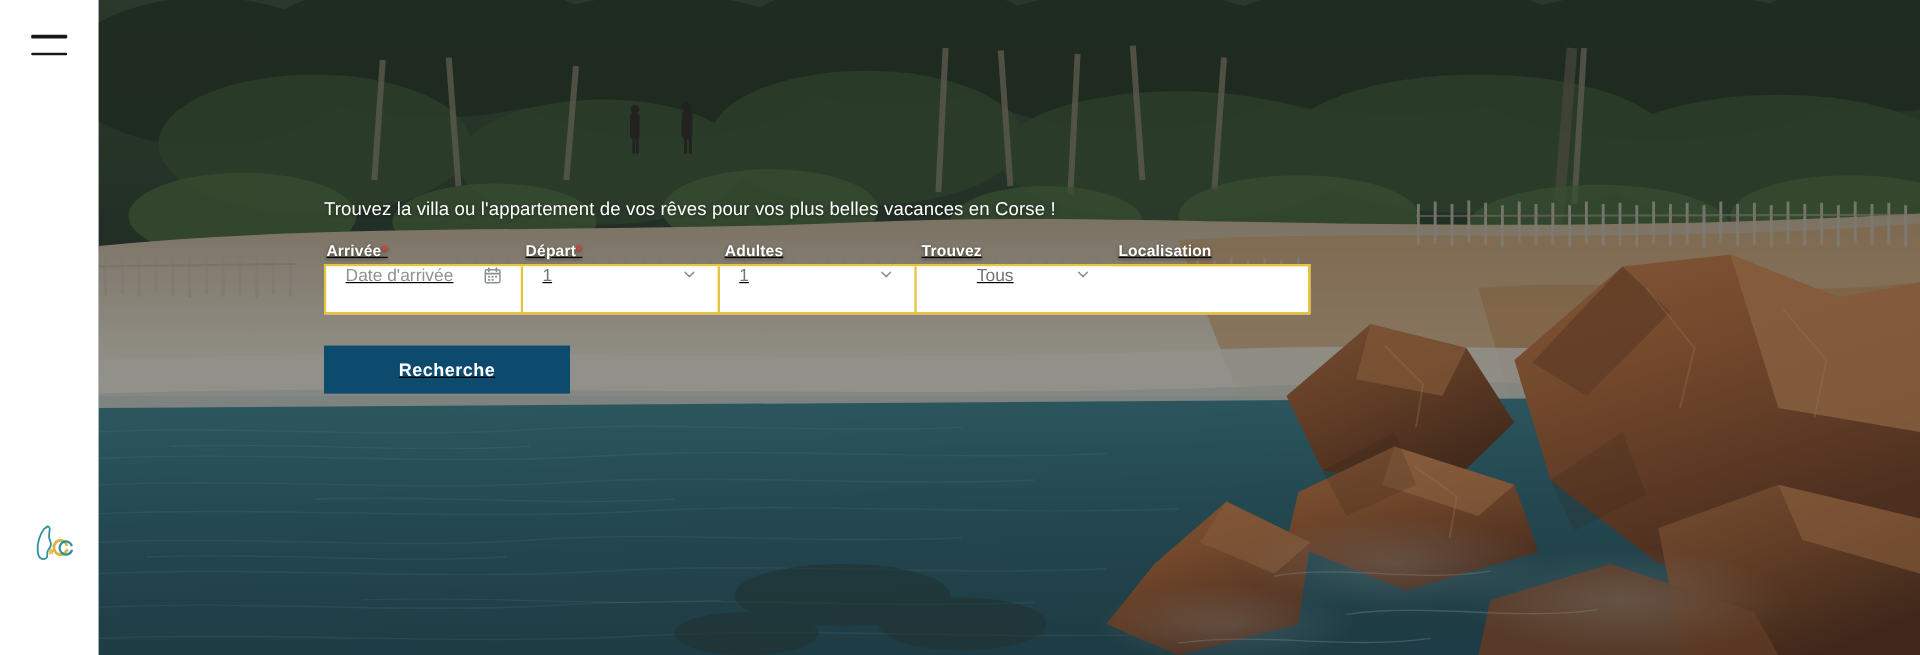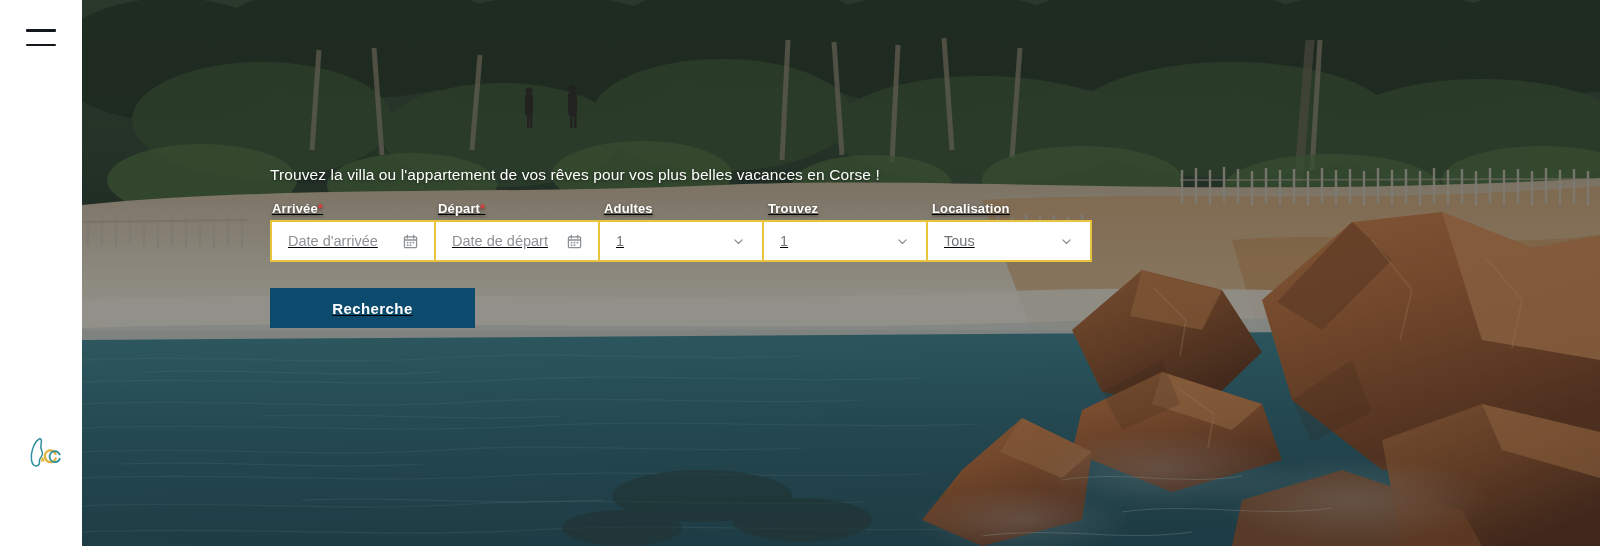--- a/index.html
+++ b/index.html
@@ -130,26 +130,26 @@
     display: flex;
     height: 42px;
     background: #ffffff;
     border: 2px solid #e8c33c;
   }
 
   .field {
     position: relative;
     height: 38px;
     display: flex;
-    align-items: center;
+    align-items: flex-start;
     background: #ffffff;
     border-right: 2px solid #e8c33c;
     cursor: pointer;
   }
-  .field:last-child { border-right: none; }
+  .field:last-child { border-right: none; padding-left: 34px; }
 
   .field-text {
     font-size: 14.5px;
     color: #8e9296;
     padding-left: 16px;
     white-space: nowrap;
     overflow: hidden;
     text-overflow: ellipsis;
     flex: 1;
   }
@@ -510,35 +510,20 @@
                 <path d="M4.6 1.5 V4.2 M11.4 1.5 V4.2" stroke-width="1.5" stroke-linecap="round"></path>
                 <rect x="4" y="8.4" width="1.8" height="1.6" fill="currentColor" stroke="none"></rect>
                 <rect x="7.1" y="8.4" width="1.8" height="1.6" fill="currentColor" stroke="none"></rect>
                 <rect x="10.2" y="8.4" width="1.8" height="1.6" fill="currentColor" stroke="none"></rect>
                 <rect x="4" y="11.2" width="1.8" height="1.6" fill="currentColor" stroke="none"></rect>
                 <rect x="7.1" y="11.2" width="1.8" height="1.6" fill="currentColor" stroke="none"></rect>
               </svg>
             </span>
           </div>
 
-          <div class="field f-depart">
-            <span class="field-text">Date de départ</span>
-            <span class="field-icon">
-              <svg width="15" height="15" viewBox="0 0 16 16" fill="none" stroke="currentColor" stroke-width="1.3">
-                <rect x="1.5" y="3" width="13" height="11.5" rx="1.2"></rect>
-                <path d="M1.5 6.4 H14.5" stroke-width="1.6"></path>
-                <path d="M4.6 1.5 V4.2 M11.4 1.5 V4.2" stroke-width="1.5" stroke-linecap="round"></path>
-                <rect x="4" y="8.4" width="1.8" height="1.6" fill="currentColor" stroke="none"></rect>
-                <rect x="7.1" y="8.4" width="1.8" height="1.6" fill="currentColor" stroke="none"></rect>
-                <rect x="10.2" y="8.4" width="1.8" height="1.6" fill="currentColor" stroke="none"></rect>
-                <rect x="4" y="11.2" width="1.8" height="1.6" fill="currentColor" stroke="none"></rect>
-                <rect x="7.1" y="11.2" width="1.8" height="1.6" fill="currentColor" stroke="none"></rect>
-              </svg>
-            </span>
-          </div>
 
           <div class="field f-adultes">
             <span class="field-text value">1</span>
             <span class="field-icon">
               <svg width="13" height="13" viewBox="0 0 16 16" fill="none" stroke="currentColor" stroke-width="1.5" stroke-linecap="round" stroke-linejoin="round">
                 <path d="M3.5 6 L8 10.5 L12.5 6"></path>
               </svg>
             </span>
           </div>
 

